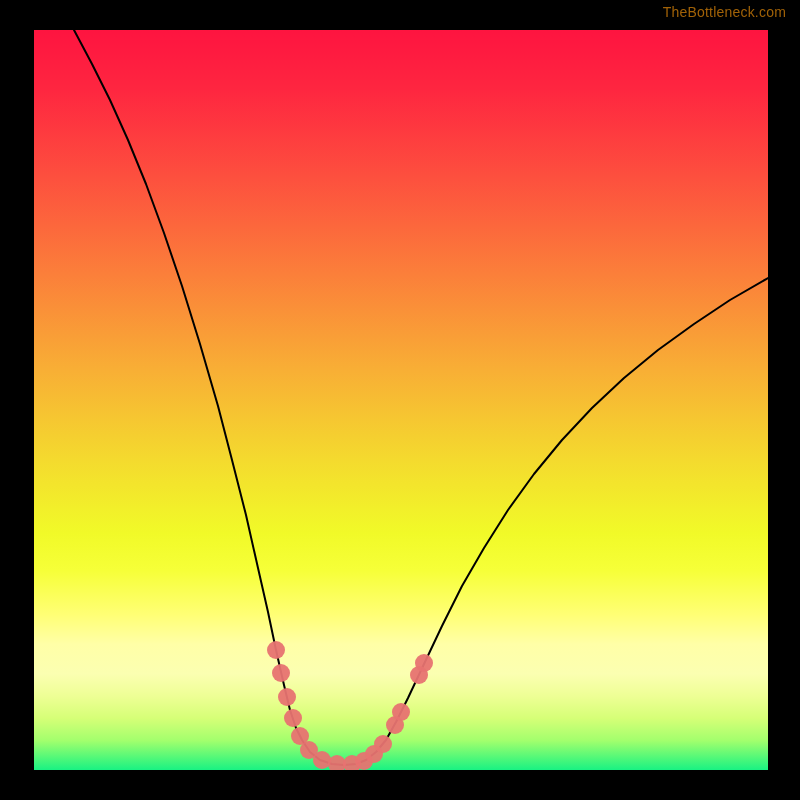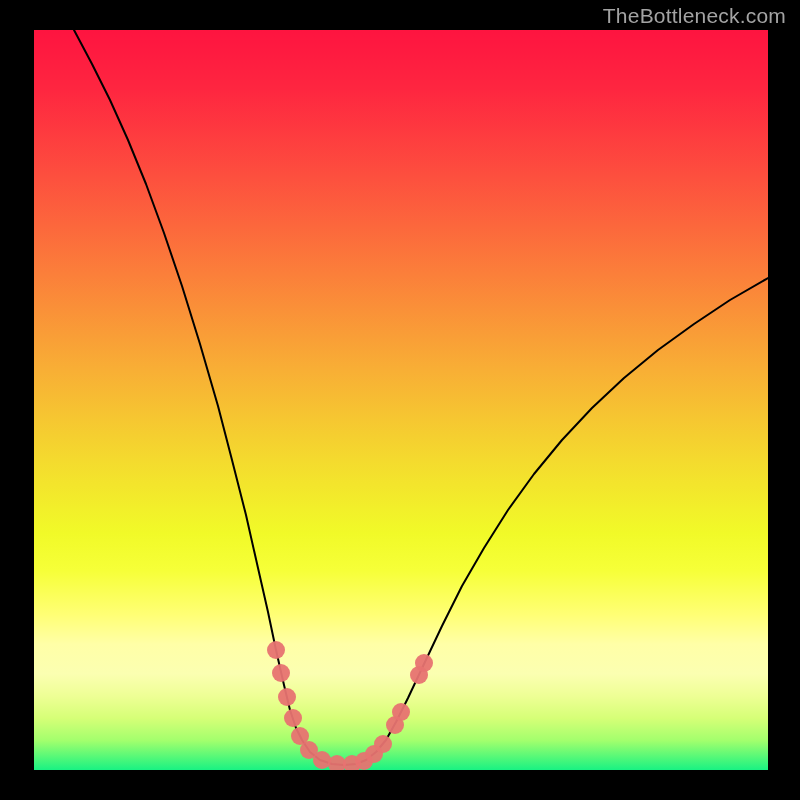--- a/index.html
+++ b/index.html
@@ -14,22 +14,22 @@
   .stage {
     position: relative;
     width: 800px;
     height: 800px;
     background: #000;
   }
   .watermark {
     position: absolute;
     top: 4px;
     right: 14px;
-    color: #a3a3a3;
-    font-size: 21px;
+    color: #a16207;
+    font-size: 14px;
     font-weight: 500;
     letter-spacing: 0.2px;
     z-index: 10;
   }
   svg.chart {
     position: absolute;
     left: 0;
     top: 0;
     width: 800px;
     height: 800px;

